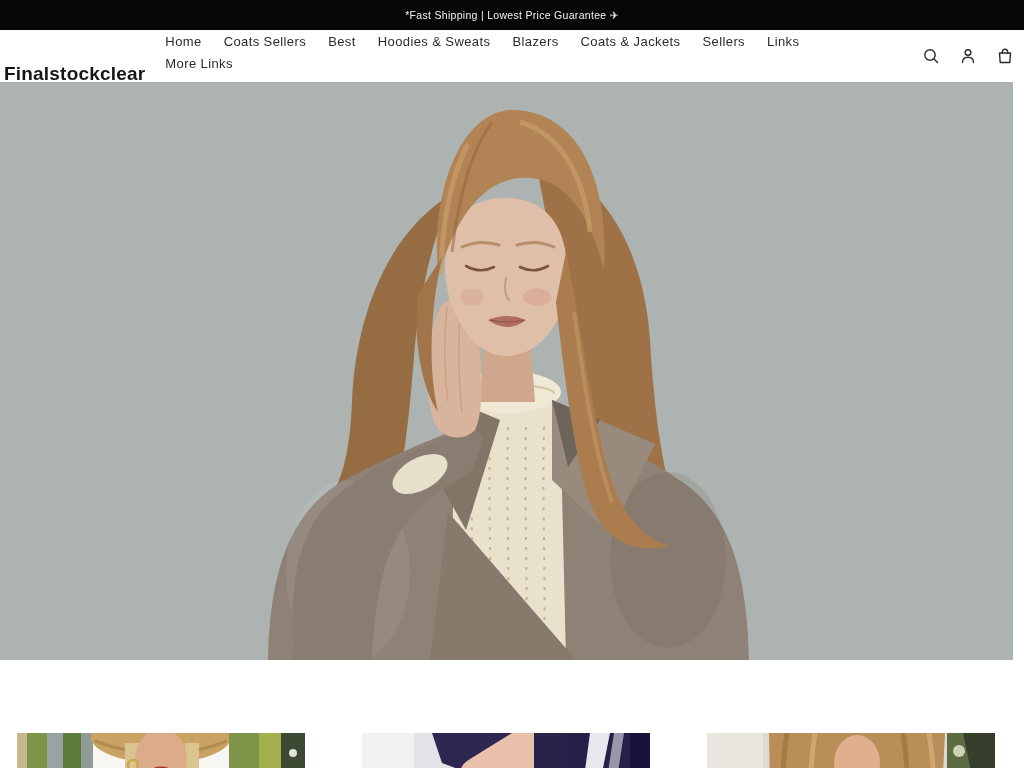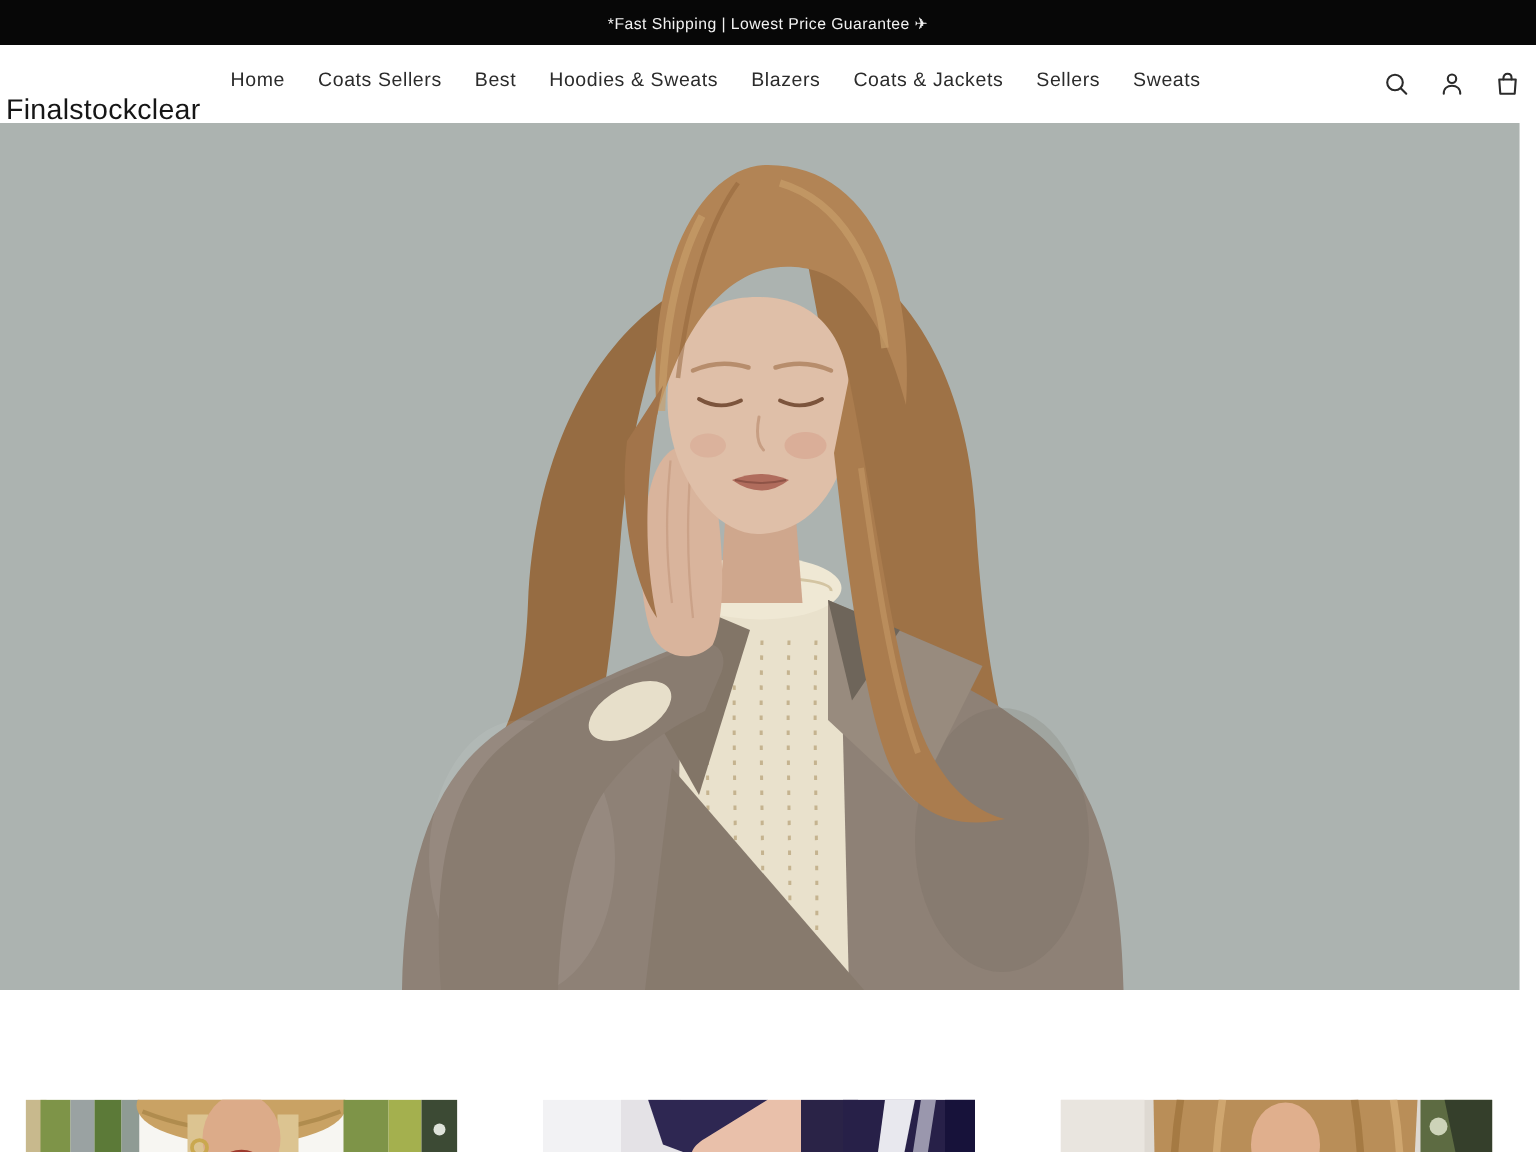--- a/index.html
+++ b/index.html
@@ -20,21 +20,21 @@
   }
   
   header {
     height: 52px; width: 1024px;
     background: #ffffff;
     display: flex; align-items: center;
     padding: 0 10px 0 4px;
     position: relative;
   }
   .logo {
-    font-size: 19px; font-weight: normal; color: #161616;
+    font-size: 19px; font-weight: bold; color: #161616;
     letter-spacing: .2px; white-space: nowrap; cursor: pointer; margin-top: 36px;
   }
   nav { margin-left: 20px; flex: 1 1 auto; overflow: hidden; }
   .nav-row {
     display: flex; column-gap: 22px; 
     height: 22px;
   }
   .nav-row a {
     color: #2b2b2b; font-size: 13px; letter-spacing: .4px;
     text-decoration: none; white-space: nowrap; cursor: pointer;
@@ -77,21 +77,24 @@
 
   <nav>
     <div class="nav-row">
       <a>Home</a>
       <a>Coats Sellers</a>
       <a>Best</a>
       <a>Hoodies &amp; Sweats</a>
       <a>Blazers</a>
       <a>Coats &amp; Jackets</a>
       <a>Sellers</a>
-      <a>Sweats</a>
+      <a>Links</a>
+    </div>
+    <div class="nav-row">
+      <a>More Links</a>
     </div>
   </nav>
 
   <div class="header-icons">
     <span class="icon">
       <svg width="18" height="18" viewBox="0 0 18 18" fill="none" stroke="#2b2b2b" stroke-width="1.4" stroke-linecap="round">
         <circle cx="8" cy="8" r="5.2"></circle>
         <line x1="12" y1="12" x2="15.5" y2="15.5"></line>
       </svg>
     </span>

